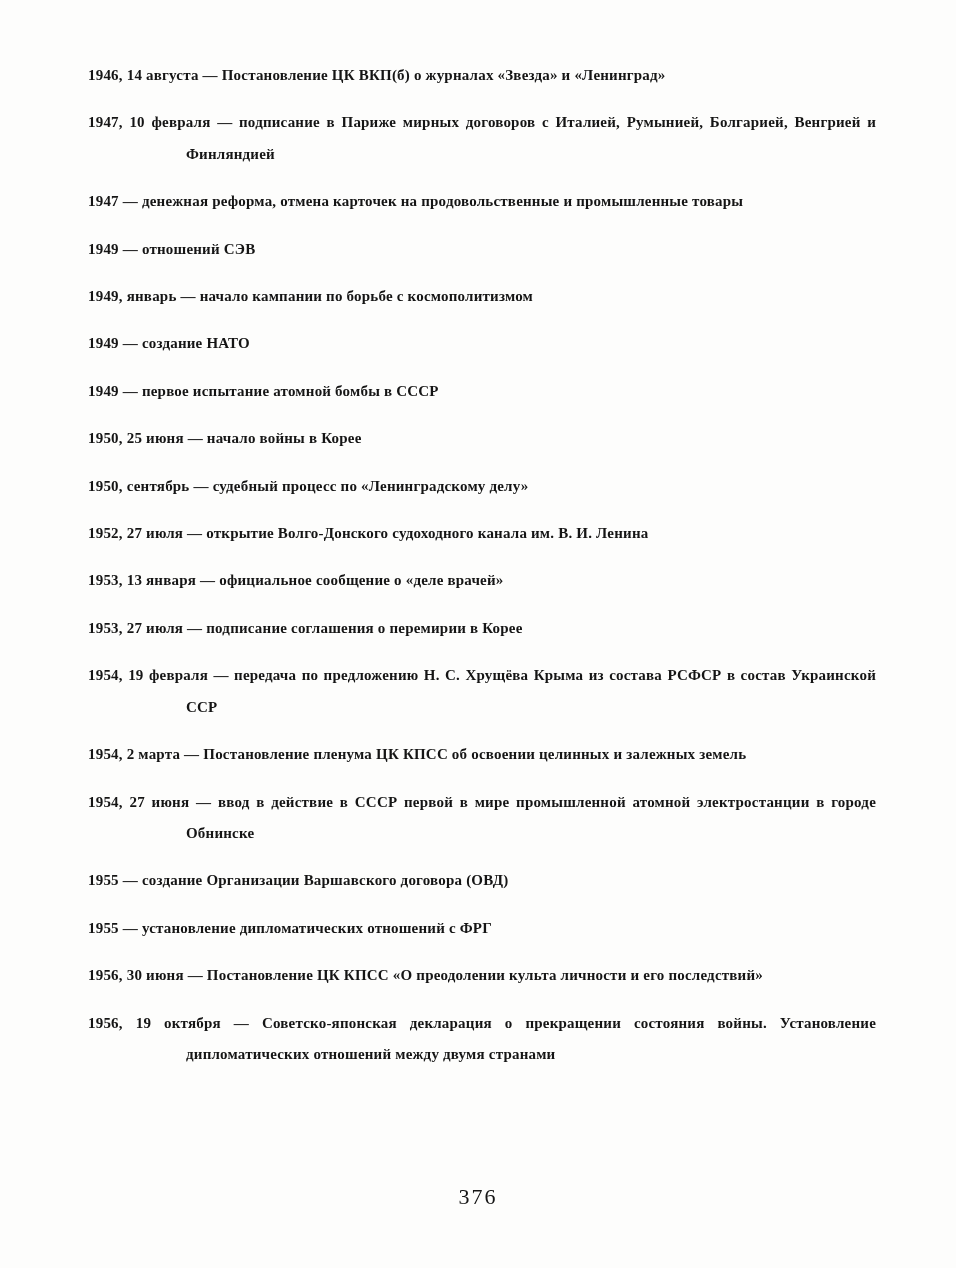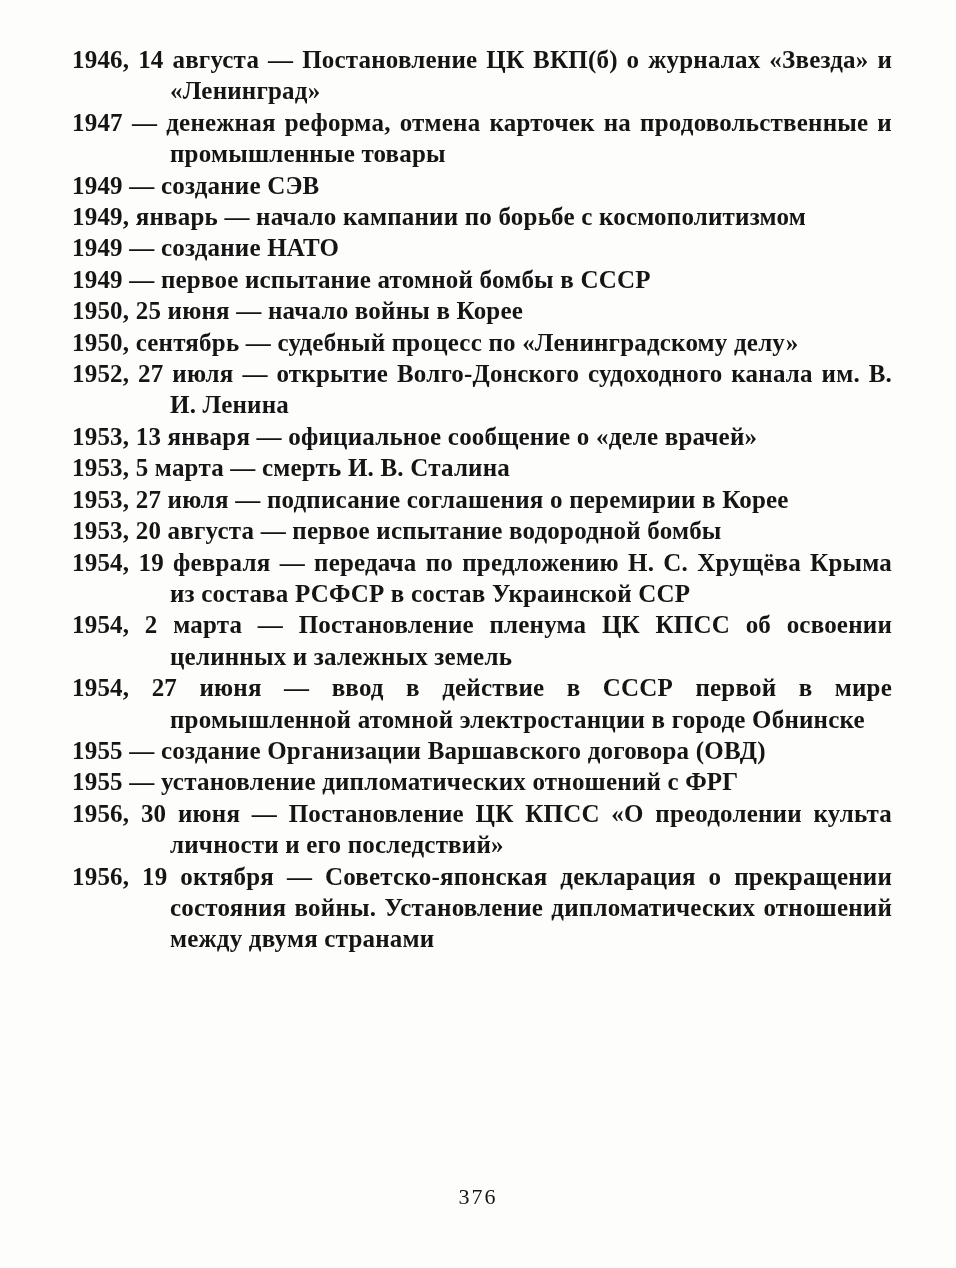--- a/index.html
+++ b/index.html
@@ -16,23 +16,23 @@
     font-family: "Liberation Serif", "DejaVu Serif", serif;
     color: #151515;
   }
   .timeline {
     position: absolute;
     left: 72px;
     top: 44px;
     width: 820px;
   }
   .entry {
-    margin: 0;
+    margin: 16px;
     font-weight: bold;
-    font-size: 25px;
+    font-size: 15px;
     line-height: 31.4px;
     text-align: justify;
     padding-left: 98px;
     text-indent: -98px;
     letter-spacing: 0.2px;
     hyphens: auto;
     -webkit-hyphens: auto;
   }
   .page-number {
     position: absolute;
@@ -45,32 +45,31 @@
     letter-spacing: 2px;
     color: #151515;
   }
 </style>
 </head>
 <body>
 
 <div class="book-page">
   <main class="timeline">
       <p class="entry"><span>1946, 14 августа</span> — <span>Постановление ЦК ВКП(б) о журналах «Звезда» и «Ленинград»</span></p>
+      <p class="entry"><span>1947, 10 февраля</span> — <span>подписание в Париже мирных договоров с Италией, Румынией, Болгарией, Венгрией и Финляндией</span></p>
       <p class="entry"><span>1947</span> — <span>денежная реформа, отмена карточек на продовольственные и промышленные товары</span></p>
-      <p class="entry"><span>1949</span> — <span>создание СЭВ</span></p>
+      <p class="entry"><span>1949</span> — <span>отношений СЭВ</span></p>
       <p class="entry"><span>1949, январь</span> — <span>начало кампании по борьбе с космополитизмом</span></p>
       <p class="entry"><span>1949</span> — <span>создание НАТО</span></p>
       <p class="entry"><span>1949</span> — <span>первое испытание атомной бомбы в СССР</span></p>
       <p class="entry"><span>1950, 25 июня</span> — <span>начало войны в Корее</span></p>
       <p class="entry"><span>1950, сентябрь</span> — <span>судебный процесс по «Ленинградскому делу»</span></p>
       <p class="entry"><span>1952, 27 июля</span> — <span>открытие Волго-Донского судоходного канала им. В. И. Ленина</span></p>
       <p class="entry"><span>1953, 13 января</span> — <span>официальное сообщение о «деле врачей»</span></p>
-      <p class="entry"><span>1953, 5 марта</span> — <span>смерть И. В. Сталина</span></p>
       <p class="entry"><span>1953, 27 июля</span> — <span>подписание соглашения о перемирии в Корее</span></p>
-      <p class="entry"><span>1953, 20 августа</span> — <span>первое испытание водородной бомбы</span></p>
       <p class="entry"><span>1954, 19 февраля</span> — <span>передача по предложению Н. С. Хрущёва Крыма из состава РСФСР в состав Украинской ССР</span></p>
       <p class="entry"><span>1954, 2 марта</span> — <span>Постановление пленума ЦК КПСС об освоении целинных и залежных земель</span></p>
       <p class="entry"><span>1954, 27 июня</span> — <span>ввод в действие в СССР первой в мире промышленной атомной электростанции в городе Обнинске</span></p>
       <p class="entry"><span>1955</span> — <span>создание Организации Варшавского договора (ОВД)</span></p>
       <p class="entry"><span>1955</span> — <span>установление дипломатических отношений с ФРГ</span></p>
       <p class="entry"><span>1956, 30 июня</span> — <span>Постановление ЦК КПСС «О преодолении культа личности и его последствий»</span></p>
       <p class="entry"><span>1956, 19 октября</span> — <span>Советско-японская декларация о прекращении состояния войны. Установление дипломатических отношений между двумя странами</span></p>
     </main>
   <footer class="page-number">376</footer>
 </div>

